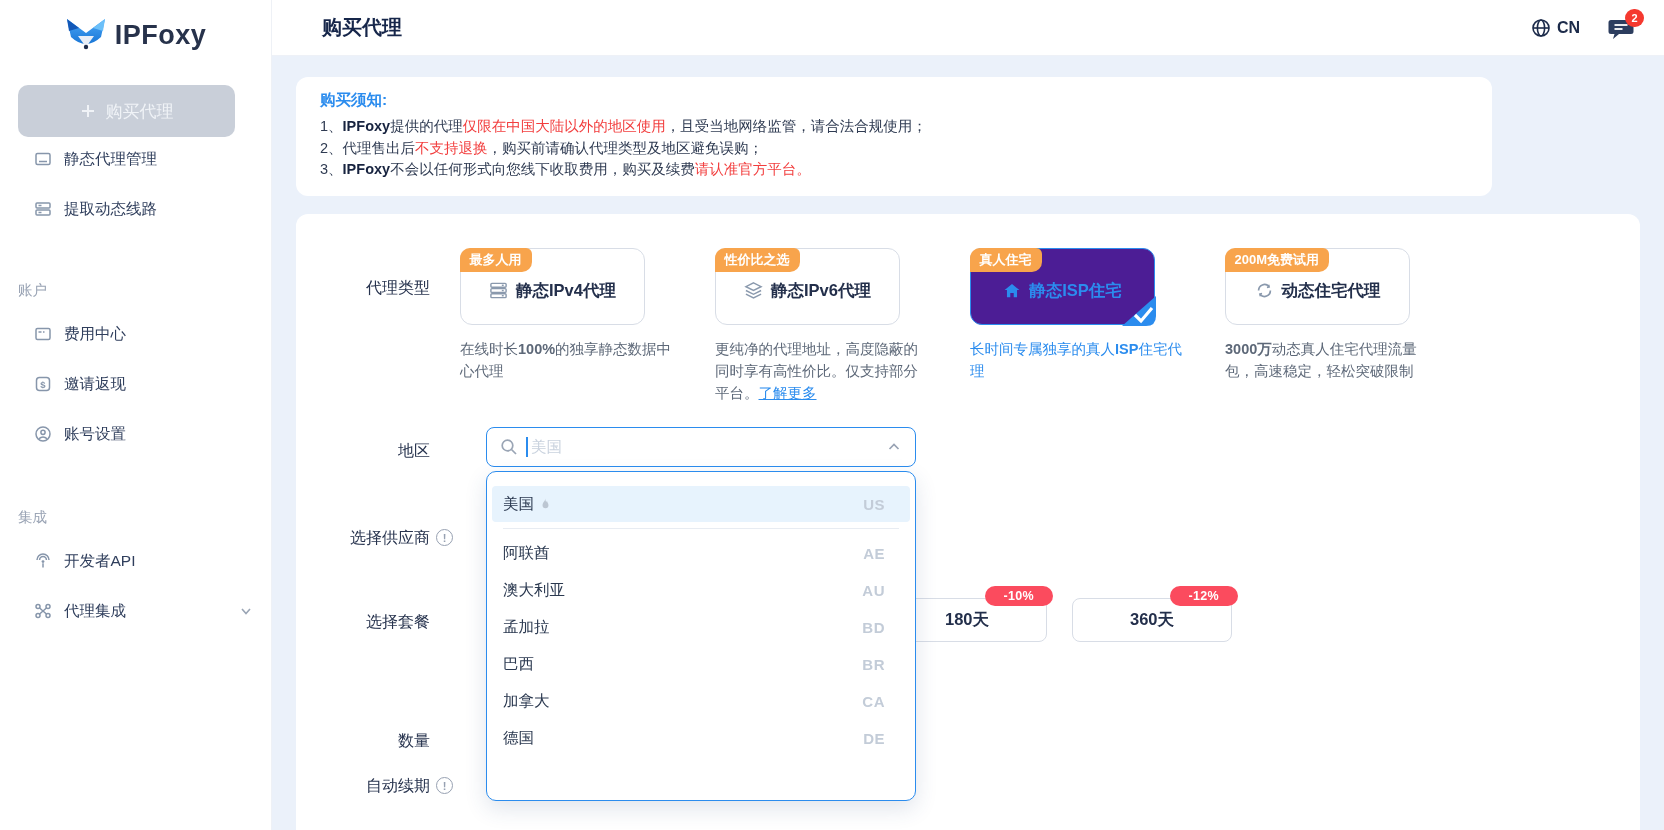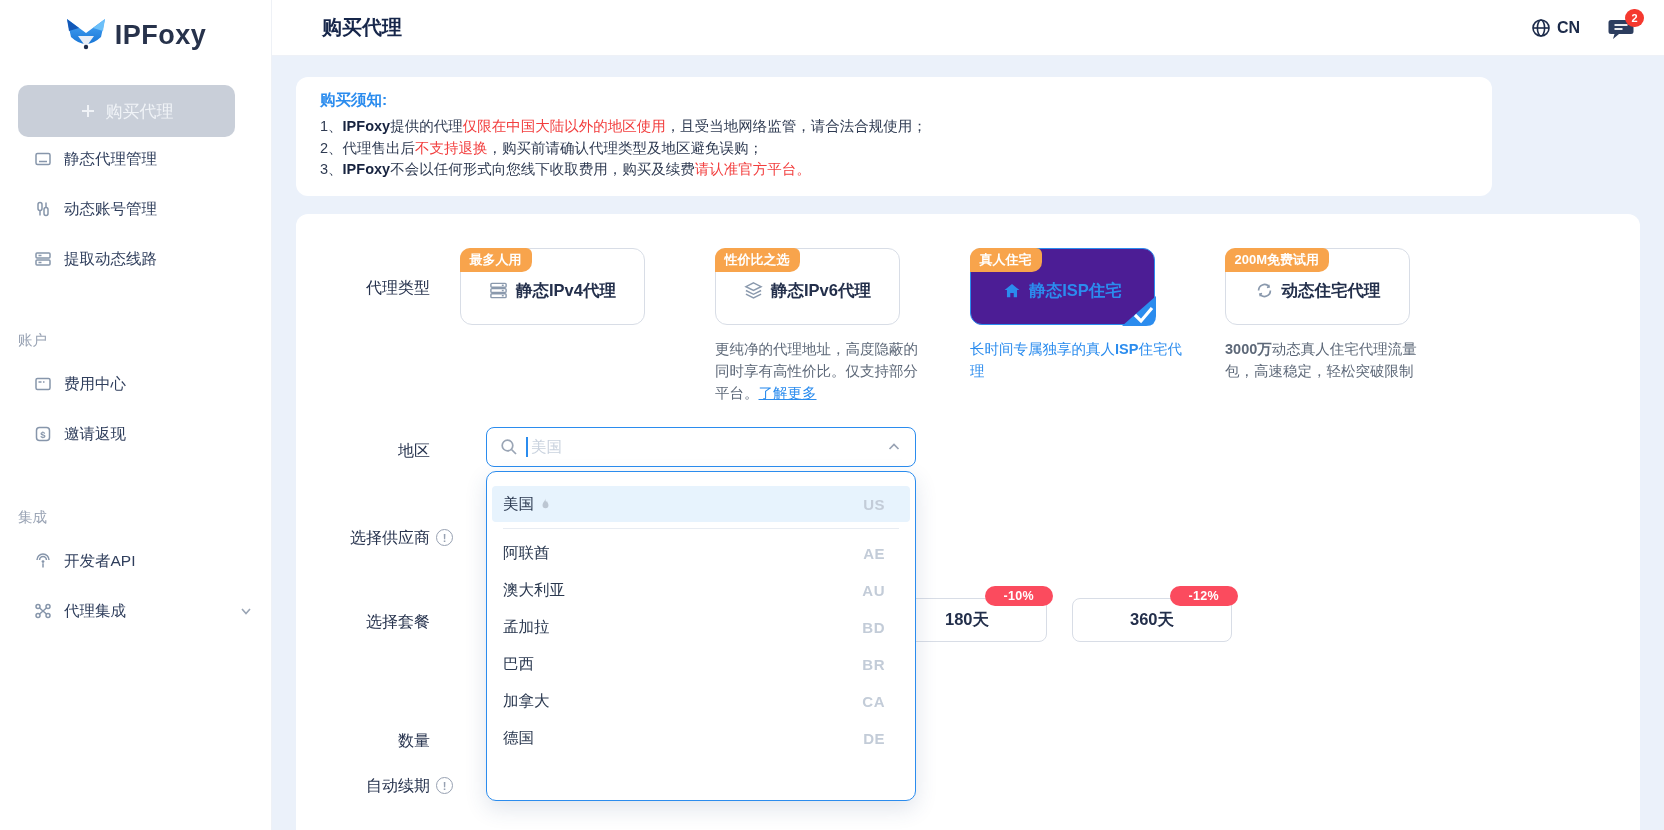--- a/index.html
+++ b/index.html
@@ -132,31 +132,20 @@
         <svg width="18" height="18" viewBox="0 0 18 18" fill="none" stroke="#8796ab" stroke-width="1.5">
           <rect x="2" y="3.5" width="14" height="11" rx="1.5"></rect>
             <line x1="5" y1="11.5" x2="13" y2="11.5"></line>
           </svg>
       </span>
       <span>静态代理管理</span>
     </div>
     <div class="nav-item">
       <span class="ic">
         <svg width="18" height="18" viewBox="0 0 18 18" fill="none" stroke="#8796ab" stroke-width="1.5">
-          <rect x="4" y="2.5" width="4" height="8" rx="2"></rect>
-            <line x1="6" y1="10.5" x2="6" y2="15.5"></line>
-          <rect x="10" y="7.5" width="4" height="8" rx="2"></rect>
-            <line x1="12" y1="2.5" x2="12" y2="7.5"></line>
-          </svg>
-      </span>
-      <span>动态账号管理</span>
-    </div>
-    <div class="nav-item">
-      <span class="ic">
-        <svg width="18" height="18" viewBox="0 0 18 18" fill="none" stroke="#8796ab" stroke-width="1.5">
           <rect x="2" y="3" width="14" height="5" rx="1"></rect>
             <rect x="2" y="10" width="14" height="5" rx="1"></rect>
           <line x1="4.5" y1="5.5" x2="7.5" y2="5.5"></line>
             <line x1="4.5" y1="12.5" x2="7.5" y2="12.5"></line>
           </svg>
       </span>
       <span>提取动态线路</span>
     </div>
   </div>
 
@@ -173,20 +162,30 @@
       <span>费用中心</span>
     </div>
     <div class="nav-item">
       <span class="ic">
         <svg width="18" height="18" viewBox="0 0 18 18" fill="none" stroke="#8796ab" stroke-width="1.5">
           <rect x="2.5" y="2.5" width="13" height="13" rx="3"></rect>
           <text x="9" y="12.5" font-size="9.5" text-anchor="middle" fill="#8796ab" stroke="none" font-weight="bold">$</text>
           </svg>
       </span>
       <span>邀请返现</span>
+    </div>
+    <div class="nav-item">
+      <span class="ic">
+        <svg width="18" height="18" viewBox="0 0 18 18" fill="none" stroke="#8796ab" stroke-width="1.5">
+          <circle cx="9" cy="9" r="7"></circle>
+            <circle cx="9" cy="7.3" r="2.1"></circle>
+            <path d="M4.8 13.8 Q9 10.3 13.2 13.8"></path>
+          </svg>
+      </span>
+      <span>账号设置</span>
     </div>
   </div>
 
   <div class="sec-label sec-integration">集成</div>
   <div class="nav-list">
     <div class="nav-item">
       <span class="ic">
         <svg width="18" height="18" viewBox="0 0 18 18" fill="none" stroke="#8796ab" stroke-width="1.5">
           <path d="M3 8 a6 6 0 0 1 12 0"></path>
             <path d="M5.6 8 a3.4 3.4 0 0 1 6.8 0"></path>
@@ -271,20 +270,21 @@
               <rect x="2" y="8" width="16" height="4" rx="1"></rect>
           <rect x="2" y="13.5" width="16" height="4" rx="1"></rect>
           <line x1="13.5" y1="4.5" x2="15.5" y2="4.5"></line>
               <line x1="13.5" y1="10" x2="15.5" y2="10"></line>
               <line x1="13.5" y1="15.5" x2="15.5" y2="15.5"></line>
             </svg>
         </span>
           <span>静态IPv4代理</span>
         </span>
     </div>
+    <div class="tdesc" style="left:164px"><span>在线时长</span><b>100%</b><span>的独享静态数据中心代理</span></div>
 
     <div class="tcard" style="left:419px">
       <span class="tbadge">性价比之选</span>
       <span class="ttitle">
           <span class="ic">
         <svg width="19" height="19" viewBox="0 0 20 20" fill="none" stroke="#8a99ad" stroke-width="1.5">
           <path d="M10 2 L18 6 L10 10 L2 6 Z"></path>
               <path d="M2 10 L10 14 L18 10"></path>
               <path d="M2 13.8 L10 17.8 L18 13.8"></path>
             </svg>

